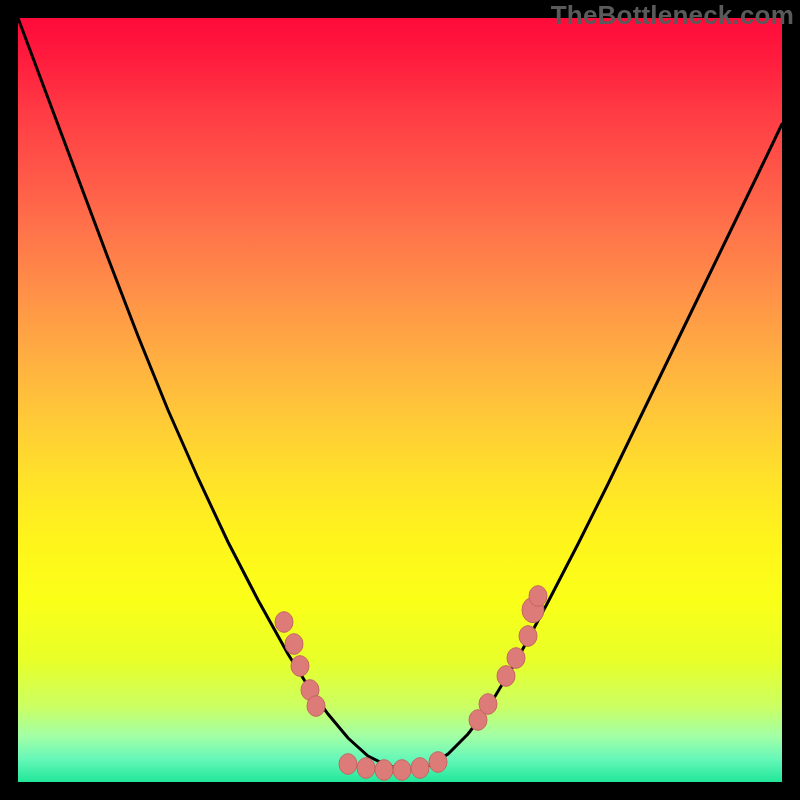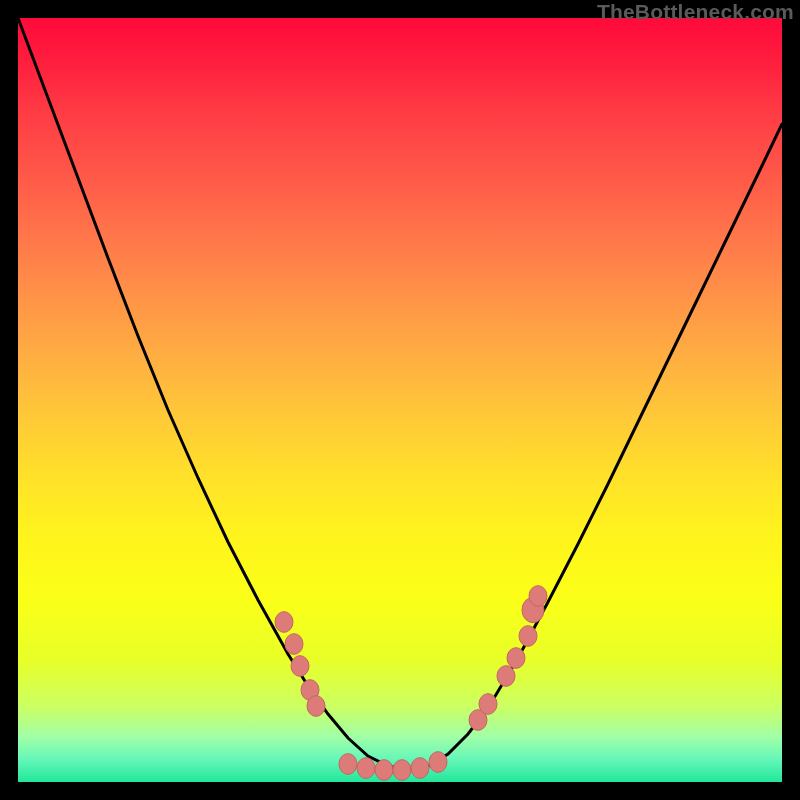--- a/index.html
+++ b/index.html
@@ -47,21 +47,21 @@
   }
   .svg-layer {
     position: absolute;
     inset: 0;
   }
   .watermark {
     position: absolute;
     top: 0px;
     right: 6px;
     font-family: Arial, Helvetica, sans-serif;
-    font-size: 21px;
+    font-size: 26px;
     font-weight: 600;
     color: #5a5a5a;
     letter-spacing: 0.2px;
     user-select: none;
   }
 </style>
 </head>
 <body>
 
 <div class="frame">

